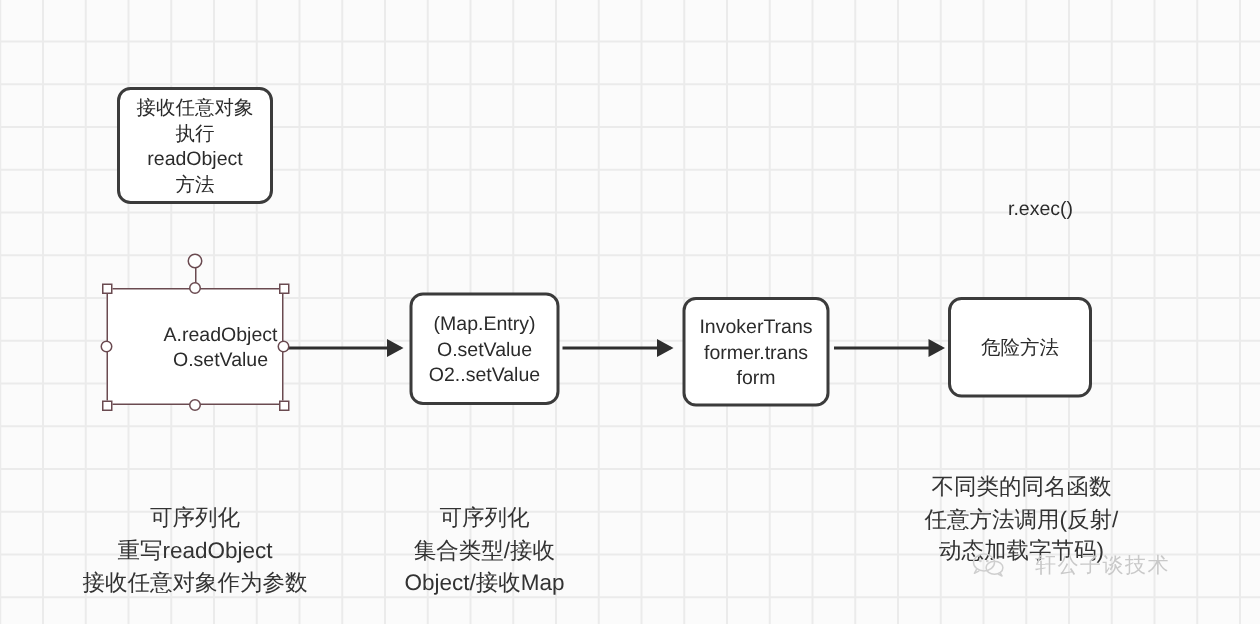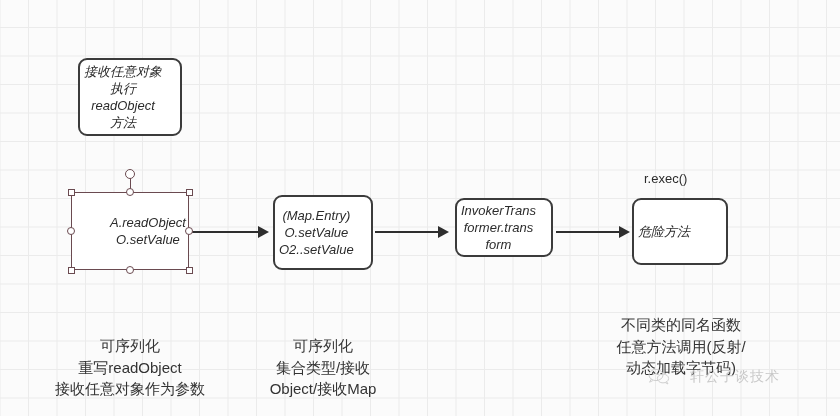--- a/index.html
+++ b/index.html
@@ -23,28 +23,28 @@
   }
 
   
   .node {
     position: absolute;
     background: #ffffff;
     border: 2px solid #3b3b3b;
     border-radius: 9px;
     display: flex;
     align-items: center;
+    justify-content: center;
     text-align: center;
     color: #2b2b2b;
     font-size: 13px;
     line-height: 1.32;
     padding: 2px 4px;
     white-space: pre-line;
     z-index: 4;
-    font-style: italic;
   }
   .node.selected {
     border: 1.5px solid #6a4a50;
     border-radius: 0;
     z-index: 6;
     padding-left: 38px;
   }
 
   
   .arrow {
@@ -163,31 +163,31 @@
   <div class="handle-ci" style="left:126px; top:266px;"></div>
   <div class="handle-ci" style="left:67px; top:227px;"></div>
   <div class="handle-ci" style="left:185px; top:227px;"></div>
 
   <div class="node" style="left:273px; top:195px; width:100px; height:75px;">
     <span>(Map.Entry)
 O.setValue
 O2..setValue</span>
   </div>
 
-  <div class="node" style="left:455px; top:198px; width:98px; height:59px;">
+  <div class="node" style="left:455px; top:198px; width:98px; height:73px;">
     <span>InvokerTrans
 former.trans
 form</span>
   </div>
 
   <div class="node" style="left:632px; top:198px; width:96px; height:67px;">
     <span>危险方法</span>
   </div>
 
-  <div class="float-label" style="left:644px; top:131px;margin-top:40px;">
+  <div class="float-label" style="left:672px; top:131px;">
     <span>r.exec()</span>
   </div>
 
   <div class="caption" style="left:50px; top:313px; width:160px;">
     <span>可序列化
 重写readObject
 接收任意对象作为参数</span>
   </div>
 
   <div class="caption" style="left:253px; top:313px; width:140px;">

